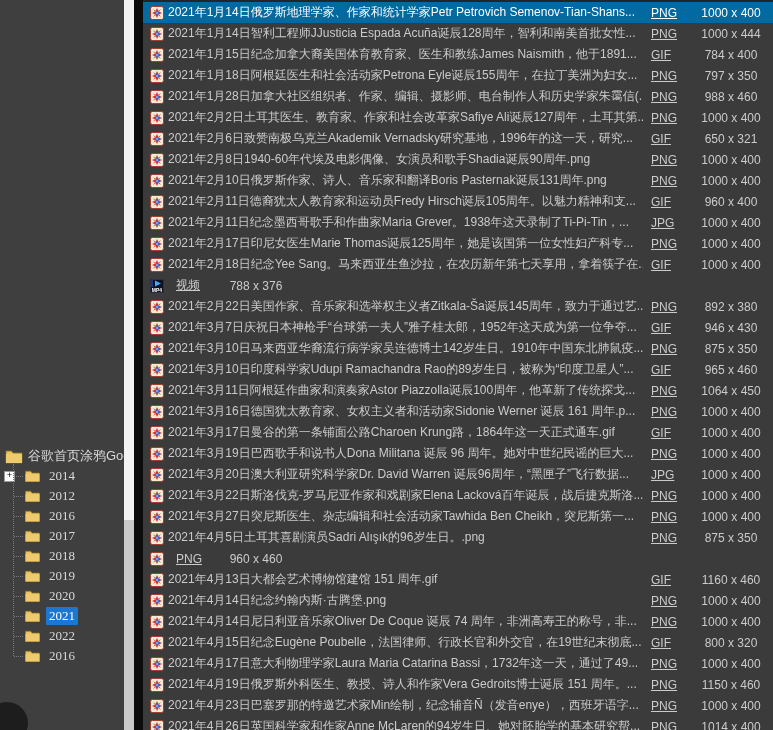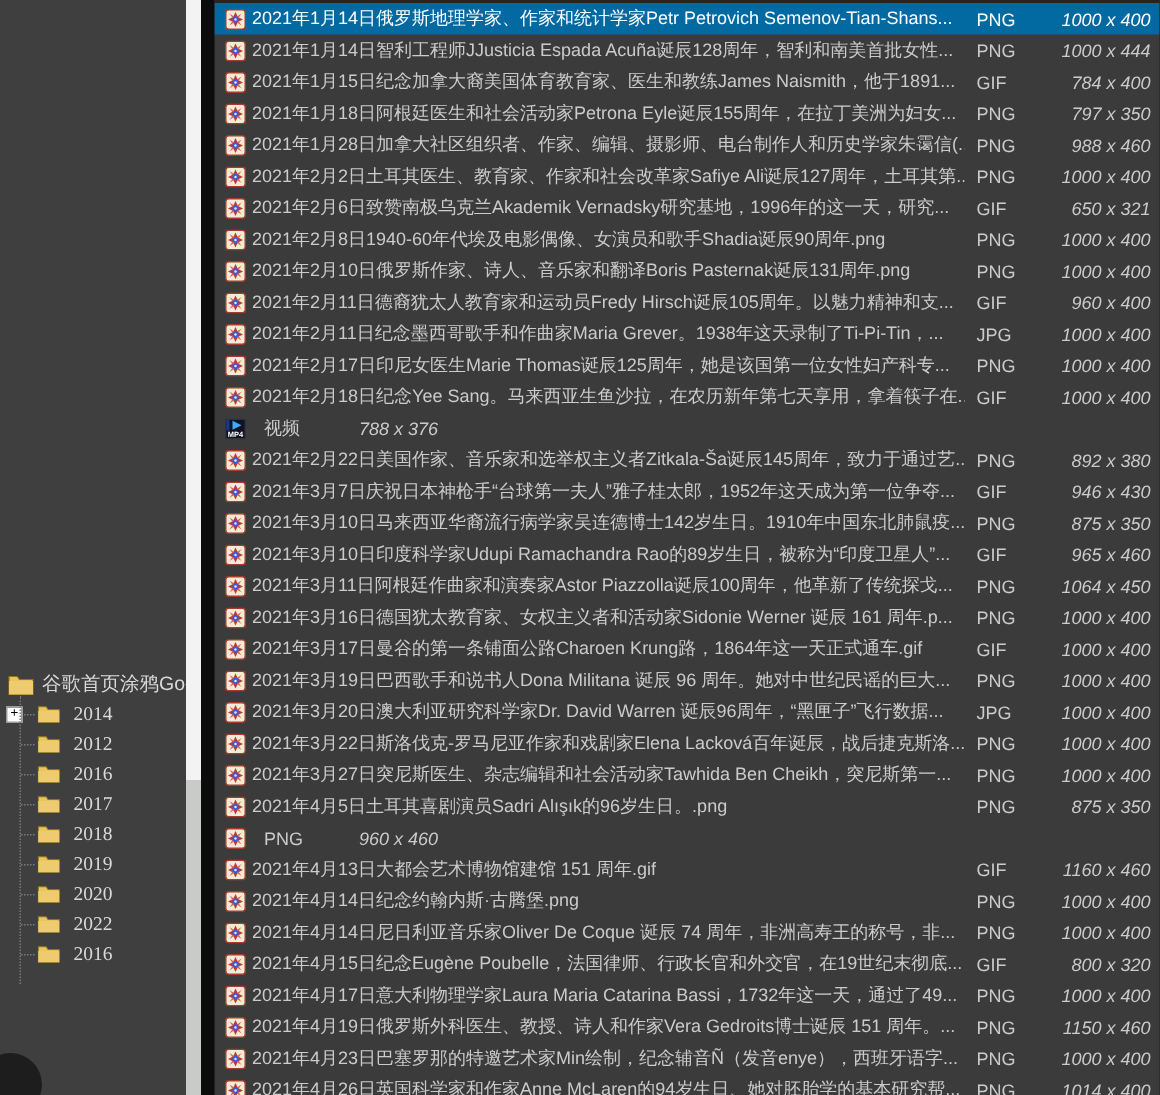--- a/index.html
+++ b/index.html
@@ -37,22 +37,22 @@
 
   
   .file-list{position:absolute;left:143px;top:0;width:630px;height:730px;background:#3b3b3b;
              border-top:2px solid #252525;box-sizing:border-box;overflow:hidden;}
   .frow{height:21px;display:flex;align-items:center;font-size:12px;color:#cbcbcb;
         padding-right:6px;box-sizing:border-box;}
   .frow.selected{background:#0369a1;color:#fff;}
   .ficon{flex:none;width:14px;height:14px;margin-left:7px;margin-right:4px;position:relative;}
   .ficon svg{display:block;}
   .fname{flex:1;min-width:0;overflow:hidden;white-space:nowrap;}
-  .ftype{flex:none;width:52px;padding-left:8px;box-sizing:border-box;white-space:nowrap;}
-  .fsize{flex:none;width:72px;text-align:right;white-space:nowrap;font-style:italic;}
+  .ftype{flex:none;width:52px;padding-left:8px;box-sizing:border-box;white-space:nowrap;text-decoration:underline;}
+  .fsize{flex:none;width:72px;text-align:center;white-space:nowrap;}
 </style>
 </head>
 <body>
 
 <div class="sidebar">
   <div class="tree">
     <div class="tree-root">
       <span class="root-ficon">
         <svg width="18" height="15" viewBox="0 0 18 15">
           <path d="M1 3 L1 14 L17 14 L17 4 L8 4 L6.5 2 L1 2 Z" fill="#e9c45f" stroke="#8f731f" stroke-width="0.8"></path>
@@ -139,42 +139,53 @@
 
     <span class="folder-ico">
       <svg width="15" height="12" viewBox="0 0 15 12">
         <path d="M0.5 2 L0.5 11.5 L14.5 11.5 L14.5 3 L7 3 L5.8 1.2 L0.5 1.2 Z" fill="#e9c45f" stroke="#8f731f" stroke-width="0.7"></path>
         <path d="M0.5 4 L14.5 4 L14.5 11.5 L0.5 11.5 Z" fill="#eecb6e"></path>
       </svg>
     </span>
     <span class="label">2020</span>
   </div>
 
-
-  <div class="tree-item">
+  <div class="tree-item selected">
     <span class="stub"></span>
 
     <span class="folder-ico">
       <svg width="15" height="12" viewBox="0 0 15 12">
         <path d="M0.5 2 L0.5 11.5 L14.5 11.5 L14.5 3 L7 3 L5.8 1.2 L0.5 1.2 Z" fill="#e9c45f" stroke="#8f731f" stroke-width="0.7"></path>
         <path d="M0.5 4 L14.5 4 L14.5 11.5 L0.5 11.5 Z" fill="#eecb6e"></path>
       </svg>
     </span>
-    <span class="label">2022</span>
+    <span class="label">2021</span>
   </div>
 
   <div class="tree-item">
     <span class="stub"></span>
 
     <span class="folder-ico">
       <svg width="15" height="12" viewBox="0 0 15 12">
         <path d="M0.5 2 L0.5 11.5 L14.5 11.5 L14.5 3 L7 3 L5.8 1.2 L0.5 1.2 Z" fill="#e9c45f" stroke="#8f731f" stroke-width="0.7"></path>
         <path d="M0.5 4 L14.5 4 L14.5 11.5 L0.5 11.5 Z" fill="#eecb6e"></path>
       </svg>
     </span>
+    <span class="label">2022</span>
+  </div>
+
+  <div class="tree-item">
+    <span class="stub"></span>
+
+    <span class="folder-ico">
+      <svg width="15" height="12" viewBox="0 0 15 12">
+        <path d="M0.5 2 L0.5 11.5 L14.5 11.5 L14.5 3 L7 3 L5.8 1.2 L0.5 1.2 Z" fill="#e9c45f" stroke="#8f731f" stroke-width="0.7"></path>
+        <path d="M0.5 4 L14.5 4 L14.5 11.5 L0.5 11.5 Z" fill="#eecb6e"></path>
+      </svg>
+    </span>
     <span class="label">2016</span>
   </div>
 </div>
   </div>
   <div class="tree-vline"></div>
   <div class="corner-shadow"></div>
 </div>
 
 <div class="vscroll">
   <div class="thumb"></div>

